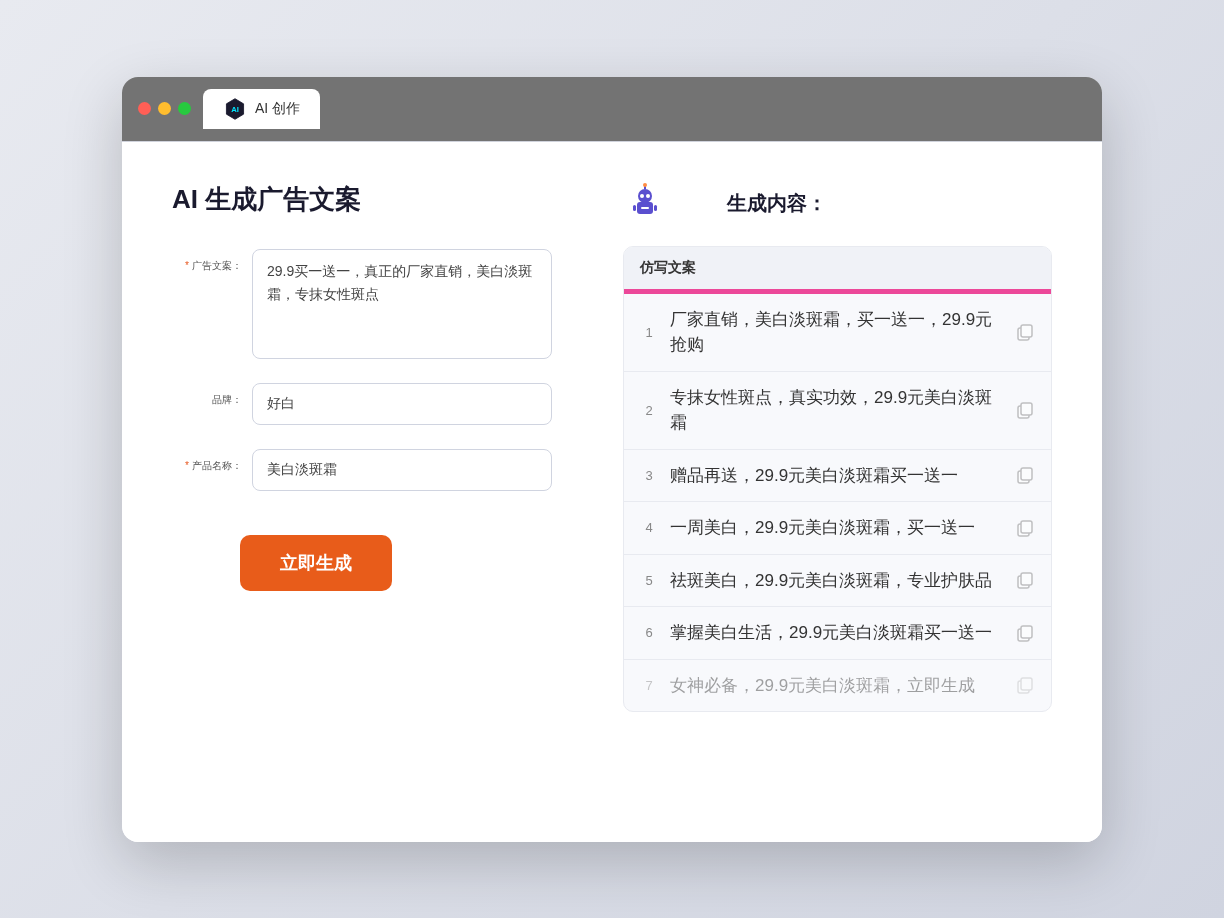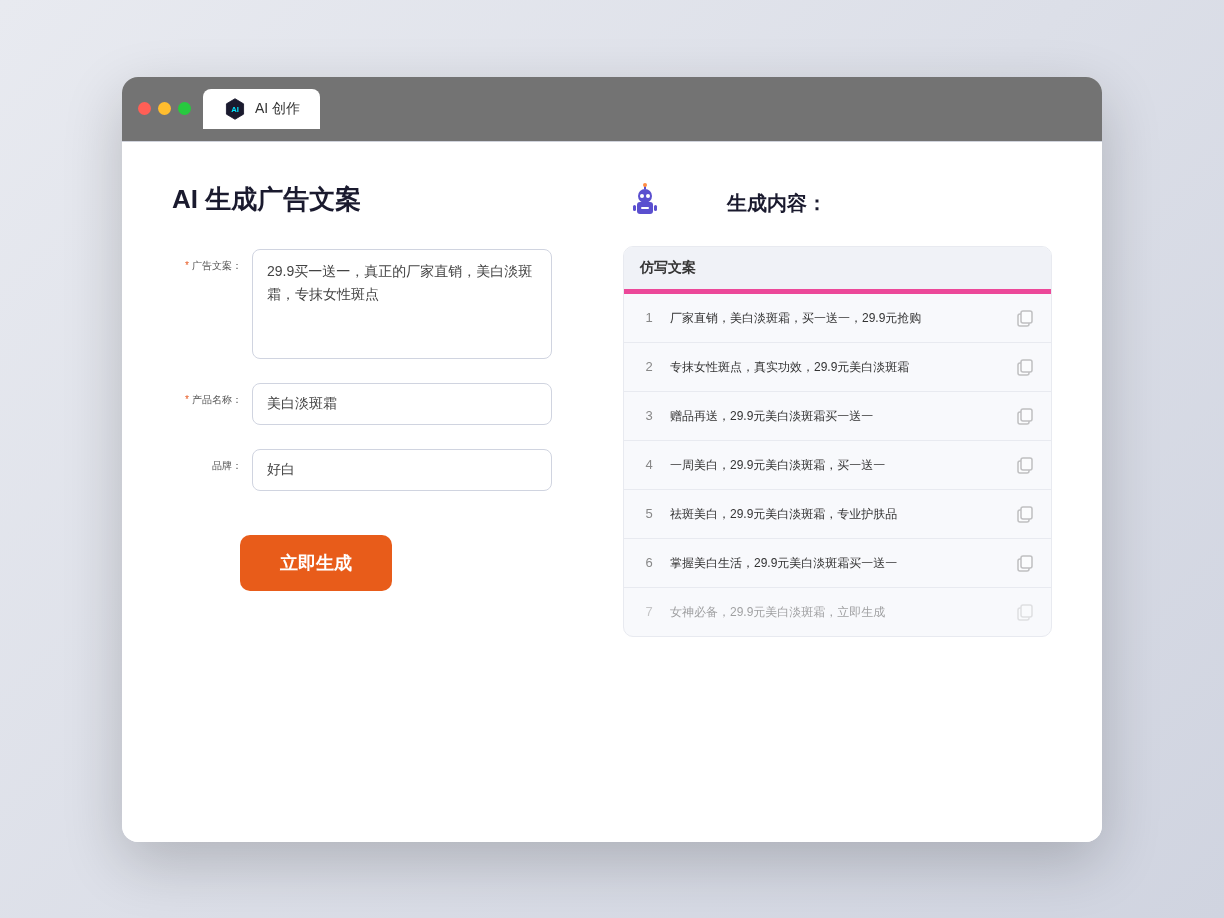--- a/index.html
+++ b/index.html
@@ -180,21 +180,21 @@
     }
     .row-num {
       font-size: 13px;
       color: #888;
       width: 18px;
       flex-shrink: 0;
       text-align: center;
     }
     .row-text {
       flex: 1;
-      font-size: 12px;
+      font-size: 17px;
       color: #333;
       line-height: 1.5;
     }
     .copy-icon {
       width: 22px;
       height: 22px;
       flex-shrink: 0;
       cursor: pointer;
       opacity: 0.5;
     }
@@ -229,30 +229,30 @@
         
         <div class="form-row">
           <label class="form-label">
             <span class="required-star">*</span><span>广告文案：</span>
           </label>
           <textarea class="form-textarea" style="">29.9买一送一，真正的厂家直销，美白淡斑霜，专抹女性斑点</textarea>
         </div>
 
         
         <div class="form-row">
+          <label class="form-label">品牌：</label>
+          <input class="form-input" type="text" value="好白" style="">
+        </div>
+
+        
+        <div class="form-row">
           <label class="form-label">
             <span class="required-star">*</span><span>产品名称：</span>
           </label>
           <input class="form-input" type="text" value="美白淡斑霜" style="">
-        </div>
-
-        
-        <div class="form-row">
-          <label class="form-label">品牌：</label>
-          <input class="form-input" type="text" value="好白" style="">
         </div>
 
         
         <button class="generate-btn">立即生成</button>
       </div>
 
       <div class="right-panel">
         <div class="result-header">
 
           <svg class="robot-icon" viewBox="0 0 44 44" fill="none" xmlns="http://www.w3.org/2000/svg">

